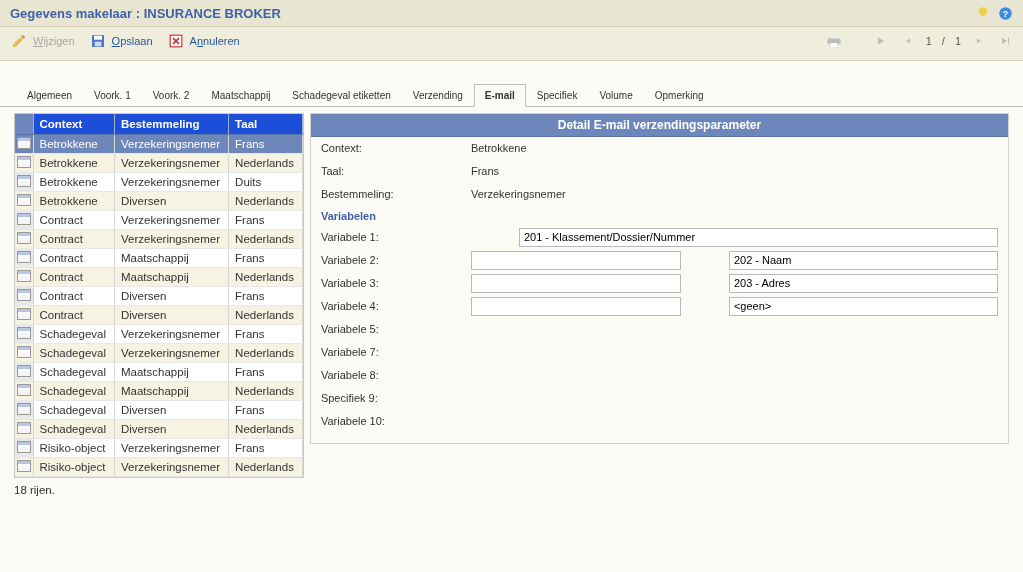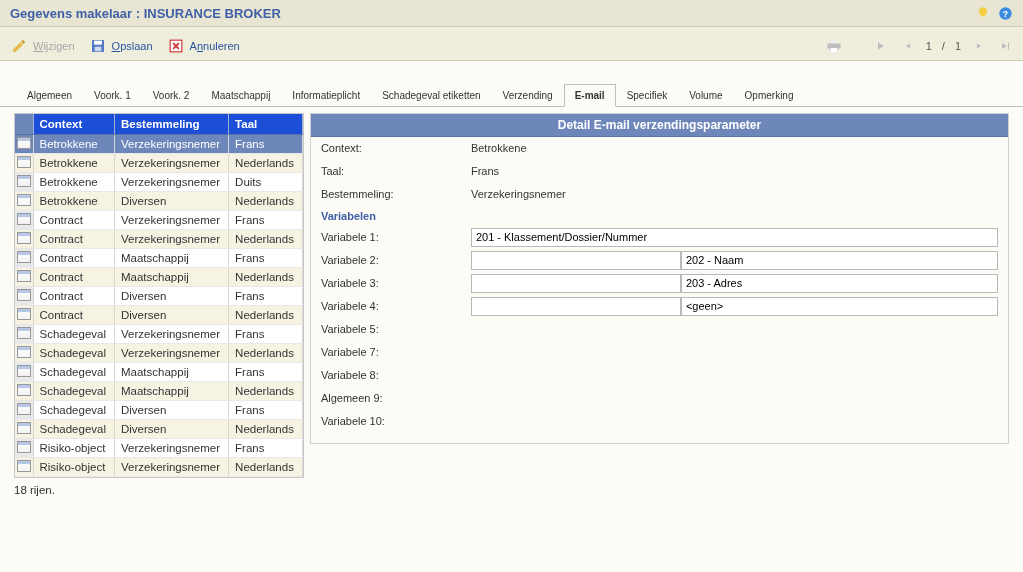--- a/index.html
+++ b/index.html
@@ -28,21 +28,21 @@
   .bulb, .help {
     width:16px; height:16px; display:inline-flex; align-items:center; justify-content:center;
   }
 
   
   .toolbar {
     background: #efeedd;
     border-bottom: 1px solid #d0cdb0;
     padding: 5px 10px;
     display: flex;
-    align-items: flex-end;
+    align-items: flex-start;
     justify-content: space-between;
     height: 34px;
   }
   .toolbar-left { display:flex; gap:14px; align-items:center; }
   .toolbar-right { display:flex; gap:10px; align-items:center; color:#555; }
   .tb-btn { display:flex; align-items:center; gap:5px; cursor:pointer; color:#333; }
   .tb-btn.disabled { color:#a6a6a6; cursor:default; }
   .tb-btn .ul { text-decoration: underline; }
   .tb-icon {
     width:18px; height:18px; display:inline-flex; align-items:center; justify-content:center;
@@ -147,21 +147,21 @@
     padding:0 10px 10px;
   }
   .fld-row {
     display:flex;
     align-items:center;
     min-height:22px;
     margin-bottom:1px;
   }
   .fld-label { flex:0 0 150px; }
   .fld-value { flex:0 0 210px; }
-  .fld-value2 { flex:1; }
+  .fld-value2 { flex:1;margin-left:48px; }
   .fld-value input, .fld-value2 input {
     width:100%;
     border:1px solid #b9b9b9;
     background:#fff;
     padding:2px 4px;
     font:inherit;
     height:19px;
   }
   .section-title {
     color:#3f5fa8;
@@ -261,21 +261,20 @@
         </svg>
     </span>
   </div>
 </div>
 
 <div class="tabstrip" id="tabstrip">
     <div class="tab">Algemeen</div>
     <div class="tab">Voork. 1</div>
     <div class="tab">Voork. 2</div>
     <div class="tab">Maatschappij</div>
-    <div class="tab">Informatieplicht</div>
     <div class="tab">Schadegeval etiketten</div>
     <div class="tab">Verzending</div>
     <div class="tab active">E-mail</div>
     <div class="tab">Specifiek</div>
     <div class="tab">Volume</div>
     <div class="tab">Opmerking</div>
   </div>
 
 <div class="content">
 
@@ -441,21 +440,21 @@
           <div class="fld-row">
             <span class="fld-label">Variabele 5:</span>
           </div>
           <div class="fld-row">
             <span class="fld-label">Variabele 7:</span>
           </div>
           <div class="fld-row">
             <span class="fld-label">Variabele 8:</span>
           </div>
           <div class="fld-row">
-            <span class="fld-label">Algemeen 9:</span>
+            <span class="fld-label">Specifiek 9:</span>
           </div>
           <div class="fld-row">
             <span class="fld-label">Variabele 10:</span>
           </div>
         </div>
     </div>
   </div>
 
 </div>
 

